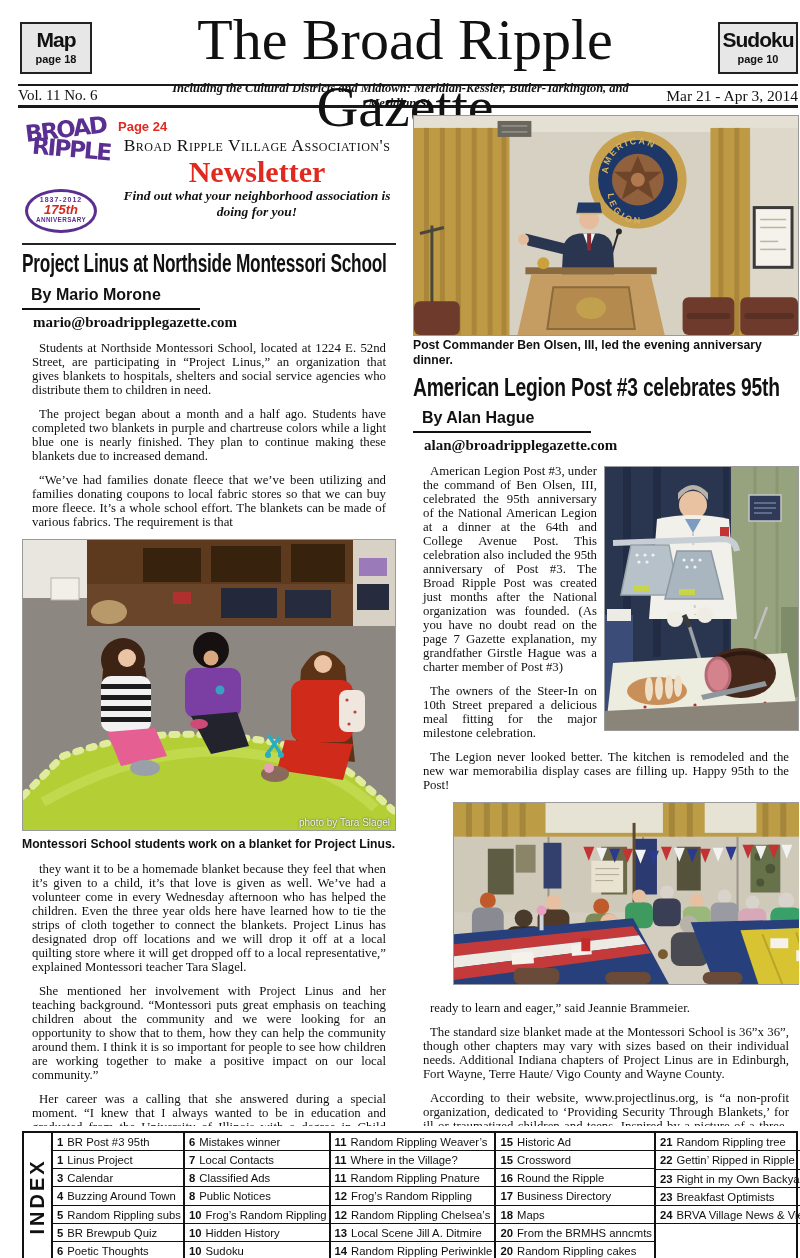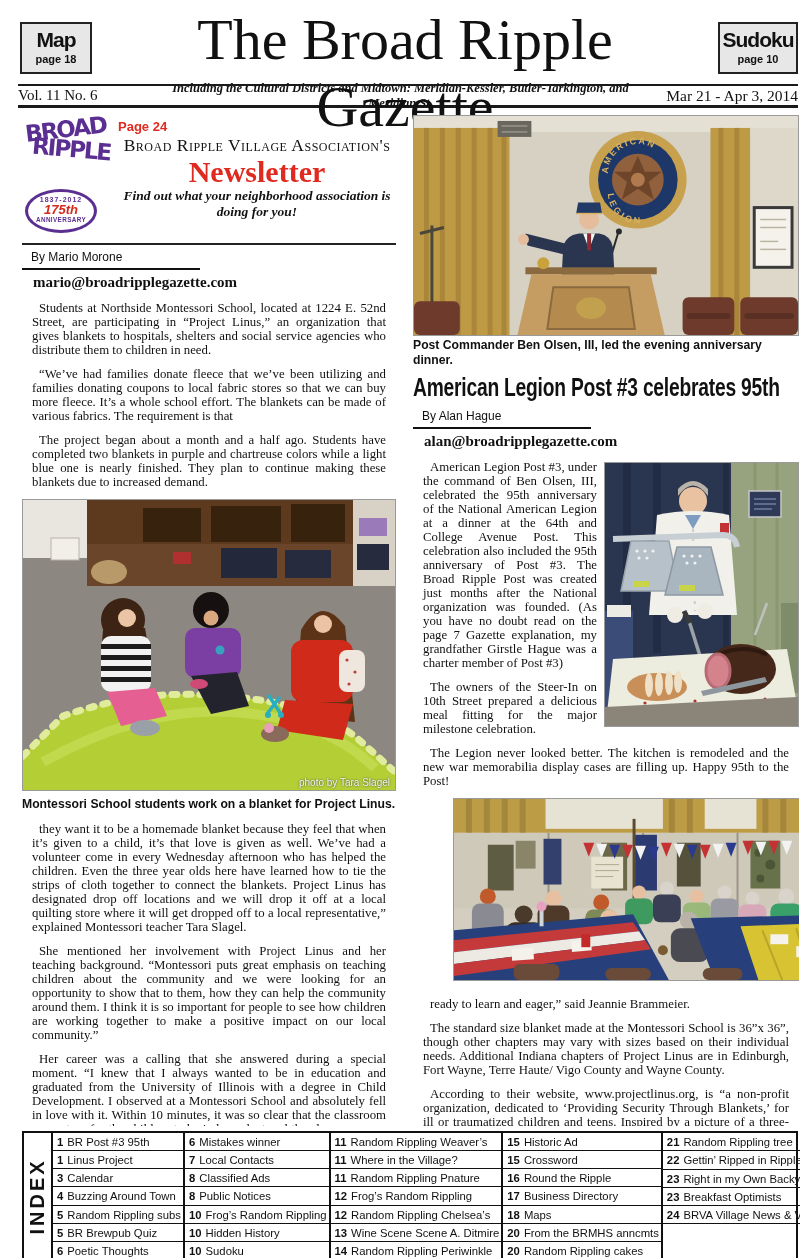--- a/index.html
+++ b/index.html
@@ -39,21 +39,21 @@
   .promo-text{flex:1;margin-left:8px;}
   .promo-page{font-family:"Liberation Sans",sans-serif;font-weight:bold;color:#e02a20;font-size:13px;}
   .promo-org{text-align:center;font-variant:small-caps;font-size:17.5px;letter-spacing:0.5px;margin-top:1px;}
   .promo-title{text-align:center;color:#e02a20;font-weight:bold;font-size:30px;line-height:1.05;}
   .promo-tag{text-align:center;font-weight:bold;font-style:italic;font-size:13.5px;}
   
   .headline{height:30px;margin:4px 0 6px;}
   .cond{display:inline-block;font-family:"Liberation Sans",sans-serif;font-weight:bold;font-size:25px;
       white-space:nowrap;transform:scaleX(0.69);transform-origin:0 60%;letter-spacing:-0.3px;}
   .cond-r{transform:scaleX(0.74);font-size:26px;}
-  .byline{font-family:"Liberation Sans",sans-serif;font-weight:normal;font-size:12px;
+  .byline{font-family:"Liberation Sans",sans-serif;font-weight:bold;font-size:16px;
       width:178px;border-bottom:2px solid #111;padding:1px 0 4px 9px;box-sizing:border-box;}
   .email{font-weight:bold;font-size:15px;padding-left:11px;margin:4px 0 9px;}
   .bodytext p{margin:10px;font-size:12.8px;line-height:14px;text-align:justify;text-indent:7px;}
   .photo{position:relative;border:1px solid #9a9a9a;overflow:hidden;background:#ccc;}
   .photo svg{display:block;width:100%;height:100%;}
   .photo-credit{position:absolute;right:5px;bottom:2px;color:#f4f4f4;font-family:"Liberation Sans",sans-serif;
       font-size:10px;text-shadow:0 0 2px #333;}
   .caption{font-family:"Liberation Sans",sans-serif;font-weight:bold;font-size:12.2px;line-height:15px;margin:2px 0 5px;}
   .caption.tight{margin:2px 0 1px;}
   .photo-children{width:372px;height:290px;margin-top:3px;}
@@ -113,27 +113,30 @@
           </div>
         </div>
         <div class="promo-text">
           <div class="promo-page">Page 24</div>
           <div class="promo-org">Broad Ripple Village Association's</div>
           <div class="promo-title">Newsletter</div>
           <div class="promo-tag">Find out what your neighborhood association is doing for you!</div>
         </div>
       </div>
 
+      <div class="headline">
+        <span class="cond">Project Linus at Northside Montessori School</span>
+      </div>
       <div class="byline">By Mario Morone</div>
       <div class="email">mario@broadripplegazette.com</div>
 
       <div class="bodytext">
         <p>Students at Northside Montessori School, located at 1224 E. 52nd Street, are participating in “Project Linus,” an organization that gives blankets to hospitals, shelters and social service agencies who distribute them to children in need.</p>
+        <p>The project began about a month and a half ago.  Students have completed two blankets in purple and chartreuse colors while a light blue one is nearly finished.  They plan to continue making these blankets due to increased demand.</p>
         <p>“We’ve had families donate fleece that we’ve been utilizing and families donating coupons to local fabric stores so that we can buy more fleece.  It’s a whole school effort.  The blankets can be made of various fabrics.  The requirement is that</p>
-        <p>The project began about a month and a half ago.  Students have completed two blankets in purple and chartreuse colors while a light blue one is nearly finished.  They plan to continue making these blankets due to increased demand.</p>
       </div>
 
       <figure class="photo photo-children" style="margin:3px 0 6px;">
         <svg viewBox="0 0 372 290" preserveAspectRatio="none" aria-hidden="true">
           <rect width="372" height="290" fill="#8d8781"></rect>
           <rect x="0" y="0" width="64" height="58" fill="#e9e6e0"></rect>
           <rect x="64" y="0" width="308" height="86" fill="#5d3a1d"></rect>
           <rect x="120" y="8" width="58" height="34" fill="#37220e"></rect>
           <rect x="188" y="6" width="70" height="36" fill="#37220e"></rect>
           <rect x="268" y="4" width="54" height="38" fill="#37220e"></rect>
@@ -568,21 +571,21 @@
       <div class="idx-cell">
           <span class="idx-num">12</span>
           <span class="idx-t">Frog’s Random Rippling</span>
         </div>
       <div class="idx-cell">
           <span class="idx-num">12</span>
           <span class="idx-t">Random Rippling Chelsea’s</span>
         </div>
       <div class="idx-cell">
           <span class="idx-num">13</span>
-          <span class="idx-t">Wine Scene Scene A. Ditmire</span>
+          <span class="idx-t">Local Scene Jill A. Ditmire</span>
         </div>
       <div class="idx-cell">
           <span class="idx-num">14</span>
           <span class="idx-t">Random Rippling Periwinkle</span>
         </div>
     </div>
     <div class="idx-col">
       <div class="idx-cell">
           <span class="idx-num">15</span>
           <span class="idx-t">Historic Ad</span>

